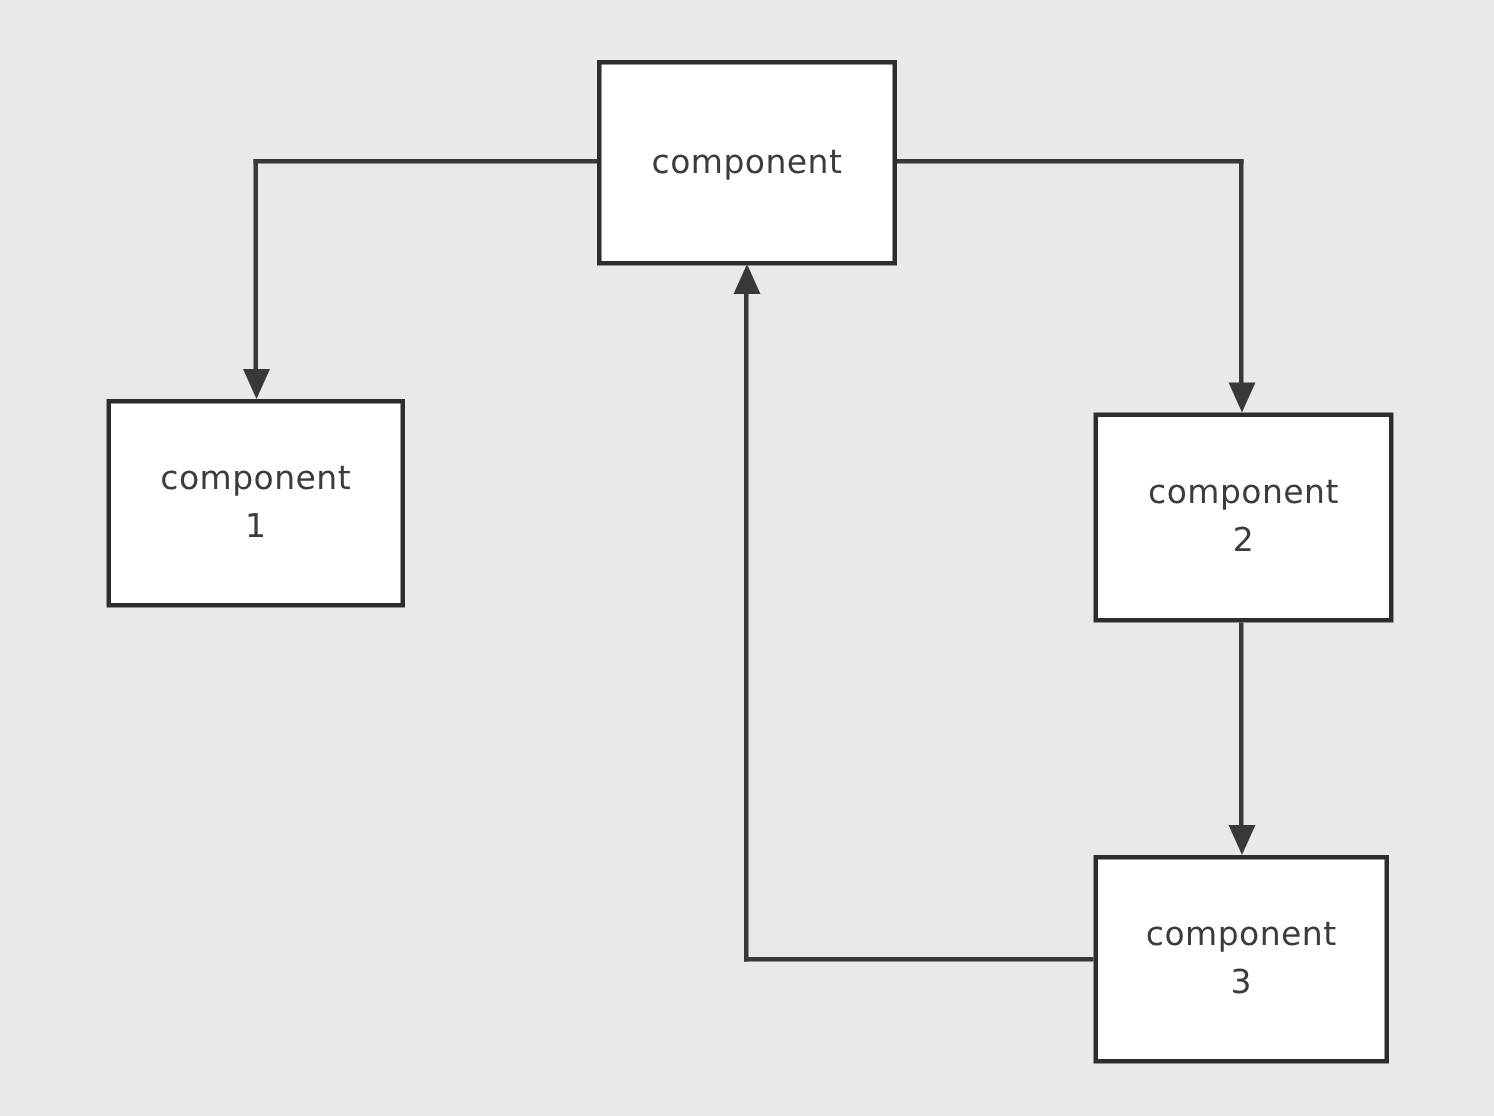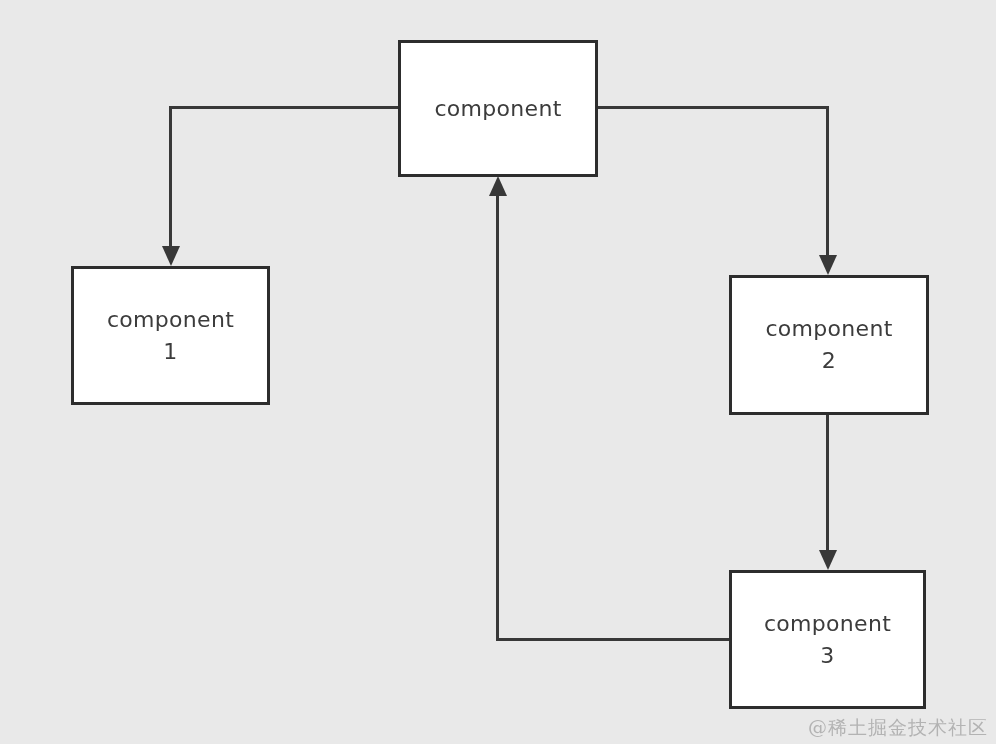--- a/index.html
+++ b/index.html
@@ -128,15 +128,14 @@
     <div class="v-line eC-v"></div>
     <div class="arrow-down eC-a"></div>
   </div>
 
   <div>
     <div class="h-line eD-h"></div>
     <div class="v-line eD-v"></div>
     <div class="arrow-up eD-a"></div>
   </div>
 
-  <div class="watermark">@稀土掘金技术社区</div>
 
 </div>
 
 </body></html>

